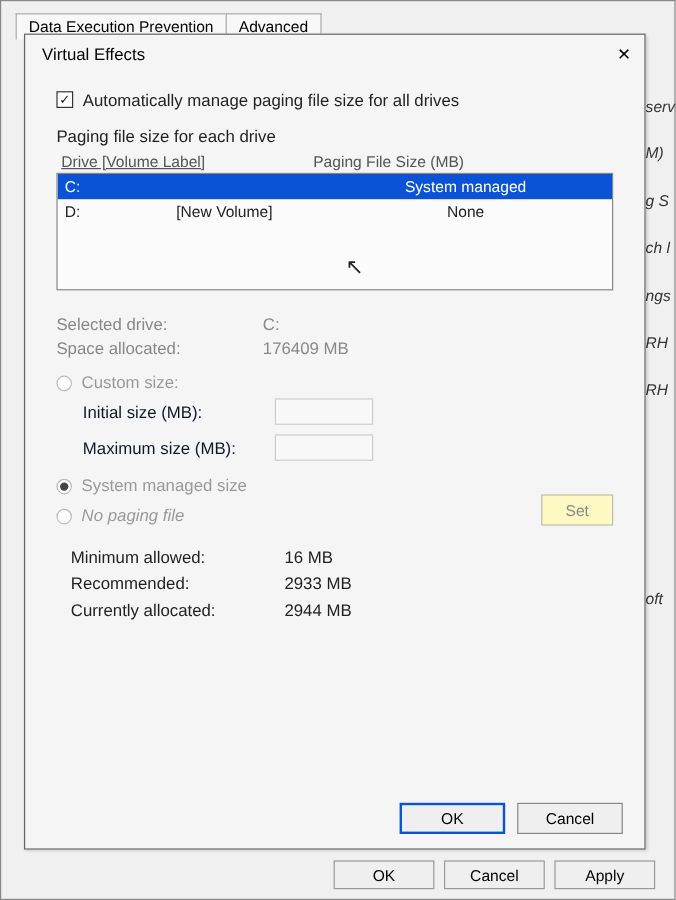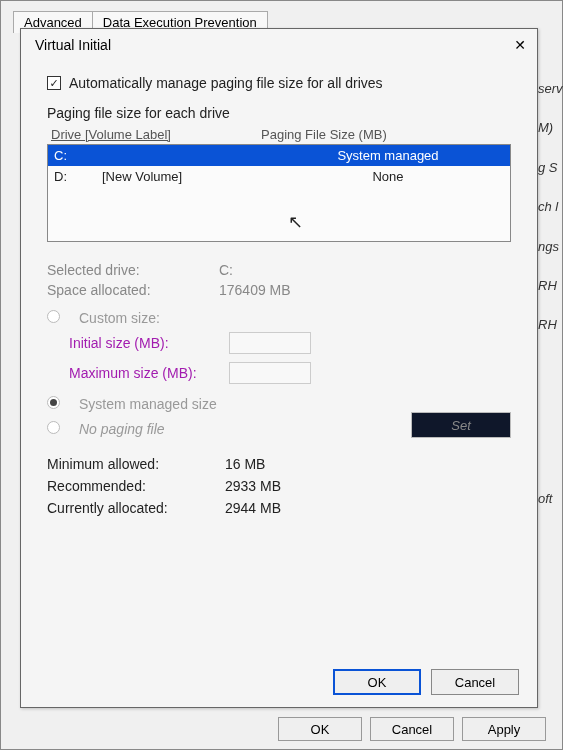--- a/index.html
+++ b/index.html
@@ -25,78 +25,78 @@
 
 .section-label { margin-bottom: 6px; }
 .list-header { display: flex; font-size: 13px; color: #555; padding: 0 4px 2px 4px; }
 .lh-drive { flex: 0 0 210px; text-decoration: underline; }
 .lh-size { flex: 1; }
 
 .drive-list { border: 1px solid #888; height: 98px; background: #fbfbfb; font-size: 13px; overflow: hidden; position: relative; }
 .drive-row { display: flex; padding: 3px 6px; }
 .drive-row.sel { background: #0a53d6; color: #fff; }
 .dr-ltr { flex: 0 0 48px; }
-.dr-lbl { flex: 0 0 170px; }
+.dr-lbl { flex: 0 0 170px; text-align: center; }
 .dr-sz { flex: 1; text-align: center; }
 .cursor { position: absolute; left: 240px; top: 66px; font-size: 18px; pointer-events: none; }
 
 .info-block { margin-top: 20px; color: #888; }
 .info-row { display: flex; margin-bottom: 4px; }
 .info-row .k { flex: 0 0 172px; }
 .info-row .v { flex: 1; }
 
-.radio-row { display: flex; align-items: flex-start; gap: 19px; margin-top: 12px; }
+.radio-row { display: flex; align-items: flex-end; gap: 8px; margin-top: 12px; }
 .radio { width: 13px; height: 13px; border: 1px solid #777; border-radius: 50%; background: #fff; display: flex; align-items: center; justify-content: center; }
 .radio.sel::after { content: ''; width: 7px; height: 7px; background: #444; border-radius: 50%; }
 .radio-row.disabled { color: #999; }
 .radio-row.disabled .radio { border-color: #bbb; }
 
-.size-inputs { margin-left: 22px; margin-top: 6px; color: #a21caf; }
+.size-inputs { margin-left: 22px; margin-top: 6px; color: #0f172a; }
 .size-row { display: flex; align-items: center; margin-bottom: 8px; }
 .size-row .lbl { flex: 0 0 160px; font-size: 14px; }
 .size-row .inp { width: 82px; height: 22px; border: 1px solid #ccc; background: #f8f8f8; }
-.set-btn { width: 100px; height: 26px; border: 1px solid #bbb; background: #0f172a; color: #888; display: flex; align-items: center; justify-content: center; font-size: 13px; font-style: italic; }
+.set-btn { width: 60px; height: 26px; border: 1px solid #bbb; background: #fef9c3; color: #888; display: flex; align-items: center; justify-content: center; font-size: 13px; }
 
 .totals { margin-top: 18px; }
 .totals .hdr { margin-bottom: 10px; }
-.totals .row { display: flex; margin-bottom: 6px; margin-left: 0; }
+.totals .row { display: flex; margin-bottom: 6px; margin-left: 12px; }
 .totals .k { flex: 0 0 178px; }
 
 .dlg-buttons { position: absolute; bottom: 12px; right: 18px; display: flex; gap: 10px; }
 .dlg-btn { width: 88px; height: 26px; border: 1px solid #888; background: #efefef; font-size: 13px; display: flex; align-items: center; justify-content: center; }
 .dlg-btn.focus { border: 2px solid #0a53d6; }
 </style>
 </head>
 <body>
 
 <div class="bg-dialog">
   <div class="bg-tabs">
+    <div class="bg-tab">Data Execution Prevention</div>
     <div class="bg-tab">Advanced</div>
-    <div class="bg-tab">Data Execution Prevention</div>
   </div>
   <div class="bg-right">
     <div>serv</div>
       <div>M)</div>
     <div>g S</div>
       <div>ch l</div>
     <div>ngs</div>
       <div>RH</div>
     <div>RH</div>
       <div style="margin-top:150px">oft</div>
   </div>
   <div class="bg-buttons">
     <div class="bg-btn">OK</div>
     <div class="bg-btn">Cancel</div>
     <div class="bg-btn">Apply</div>
   </div>
 </div>
 
 <div class="dialog">
   <div class="titlebar">
-    <span>Virtual Initial</span>
+    <span>Virtual Effects</span>
     <span class="close">✕</span>
   </div>
 
   <div class="content">
     <div class="checkbox-row">
       <span class="chk">✓</span>
       <span>Automatically manage paging file size for all drives</span>
     </div>
 
     <div class="section-label">Paging file size for each drive</div>

